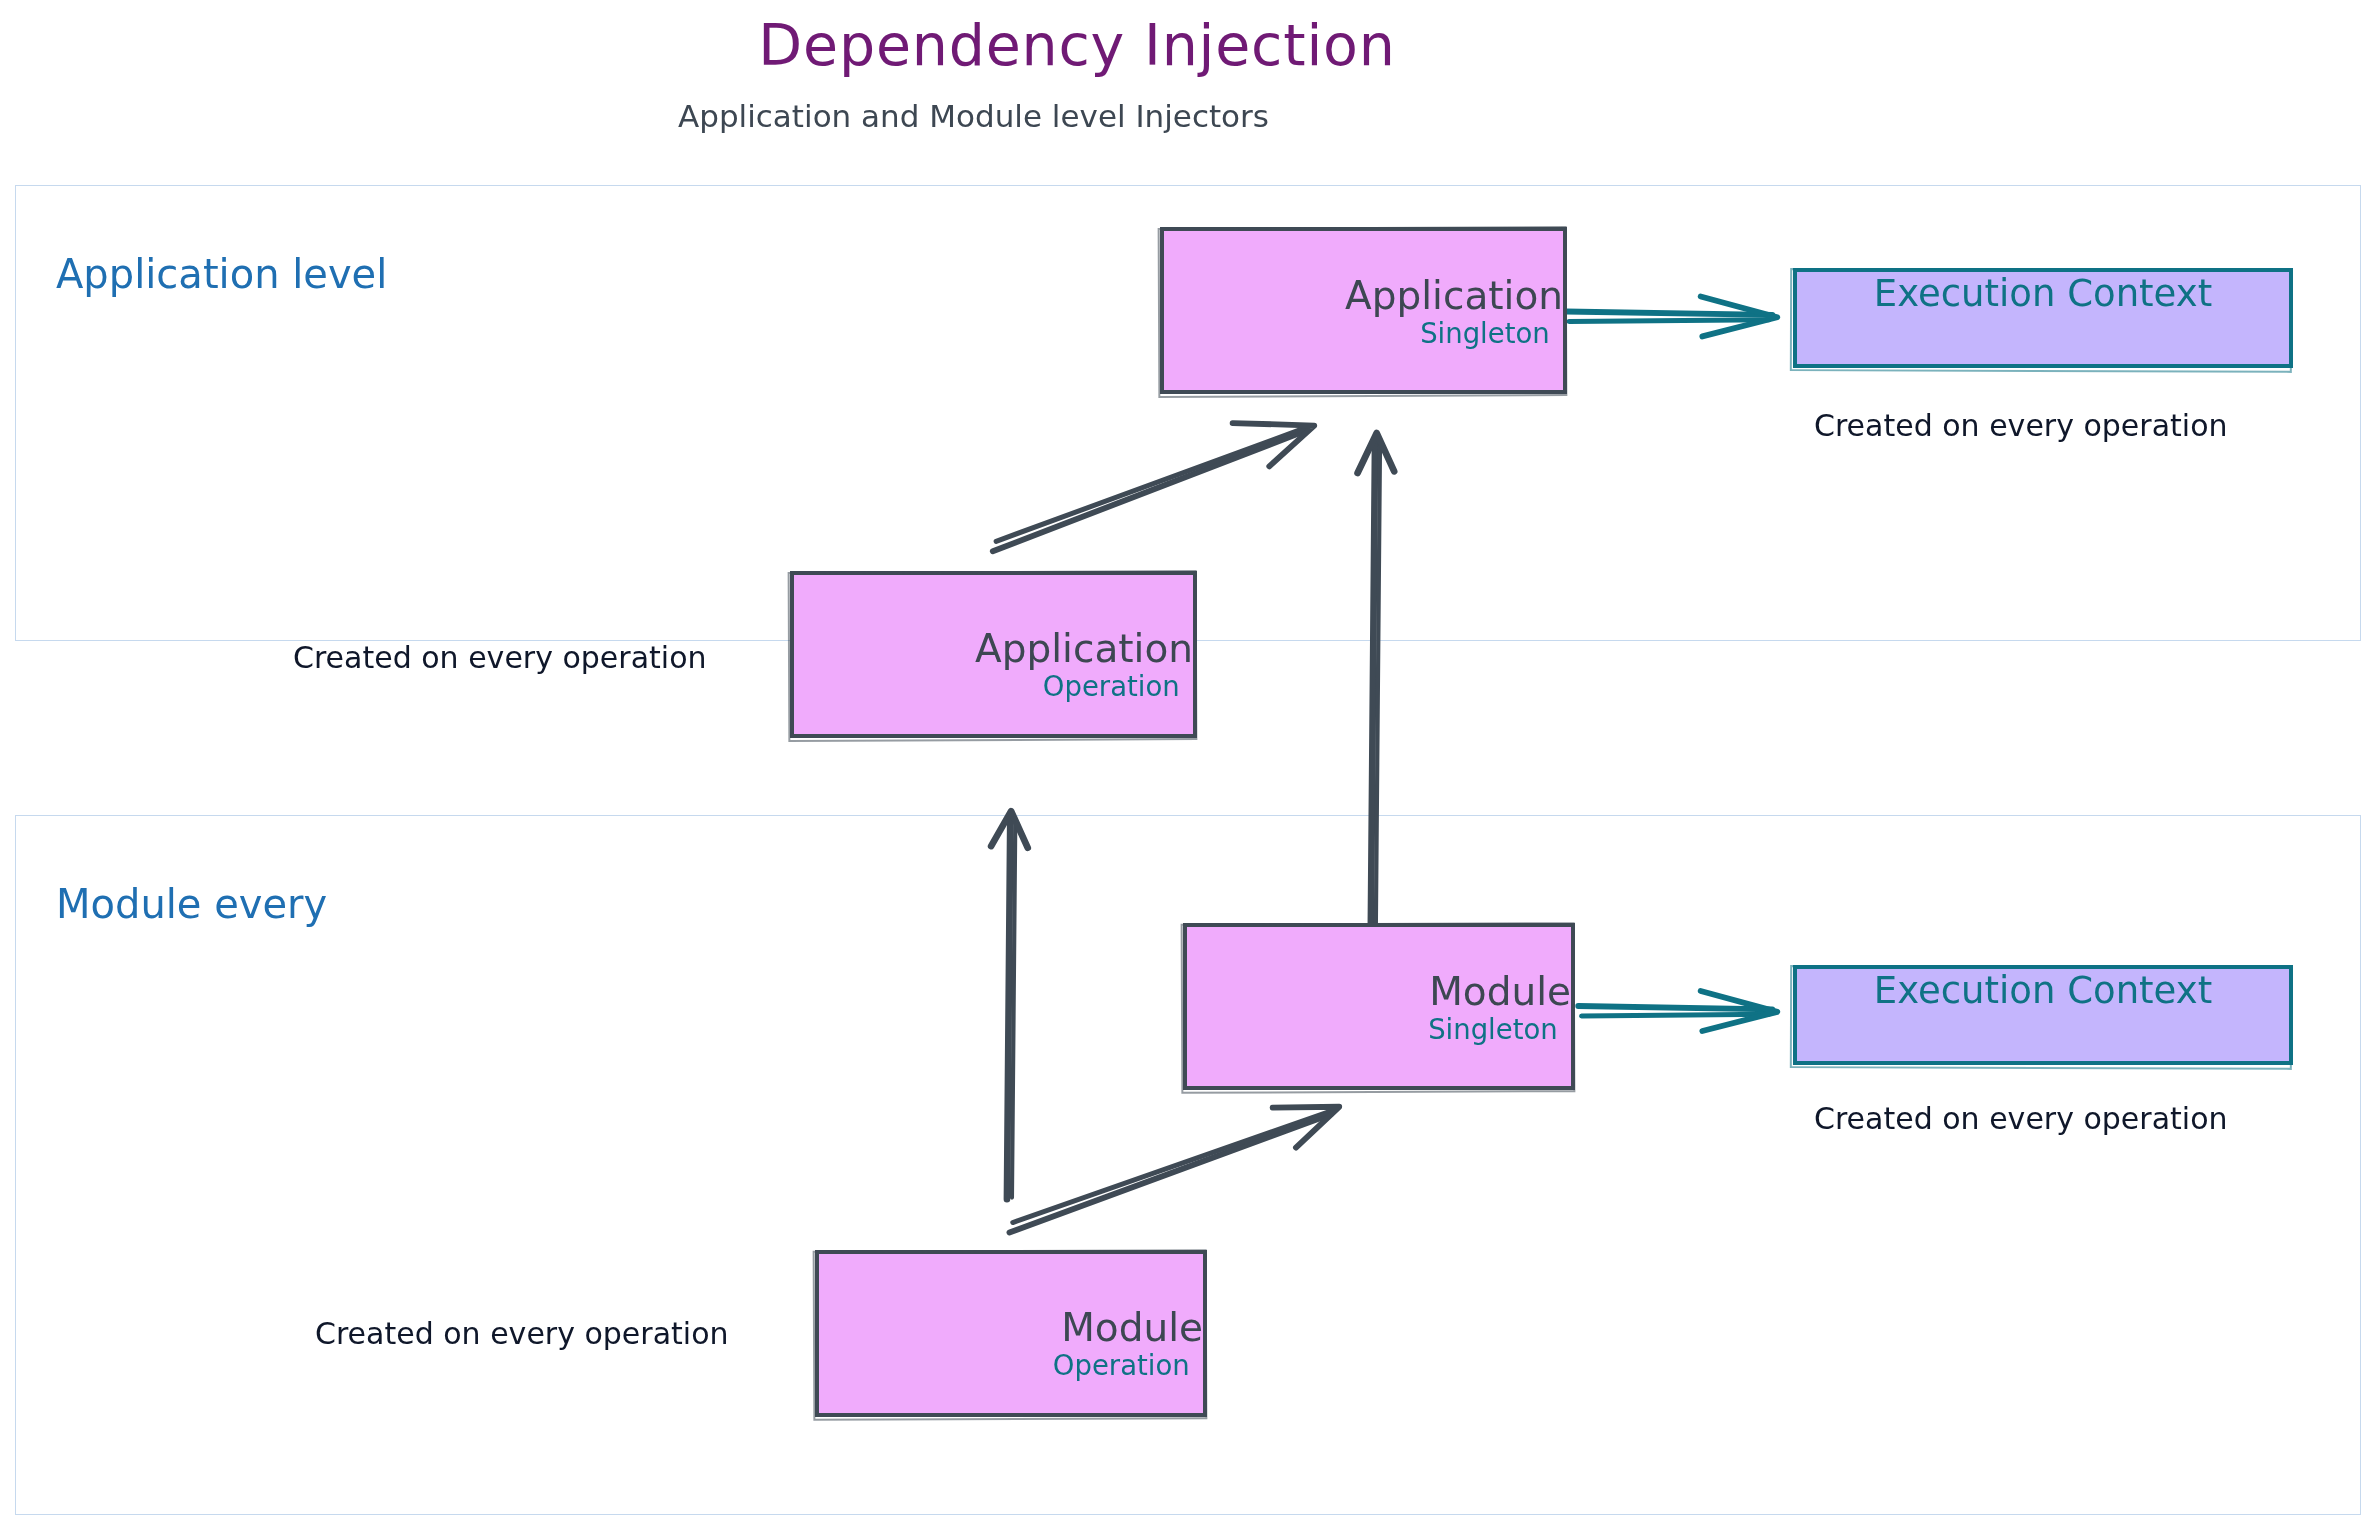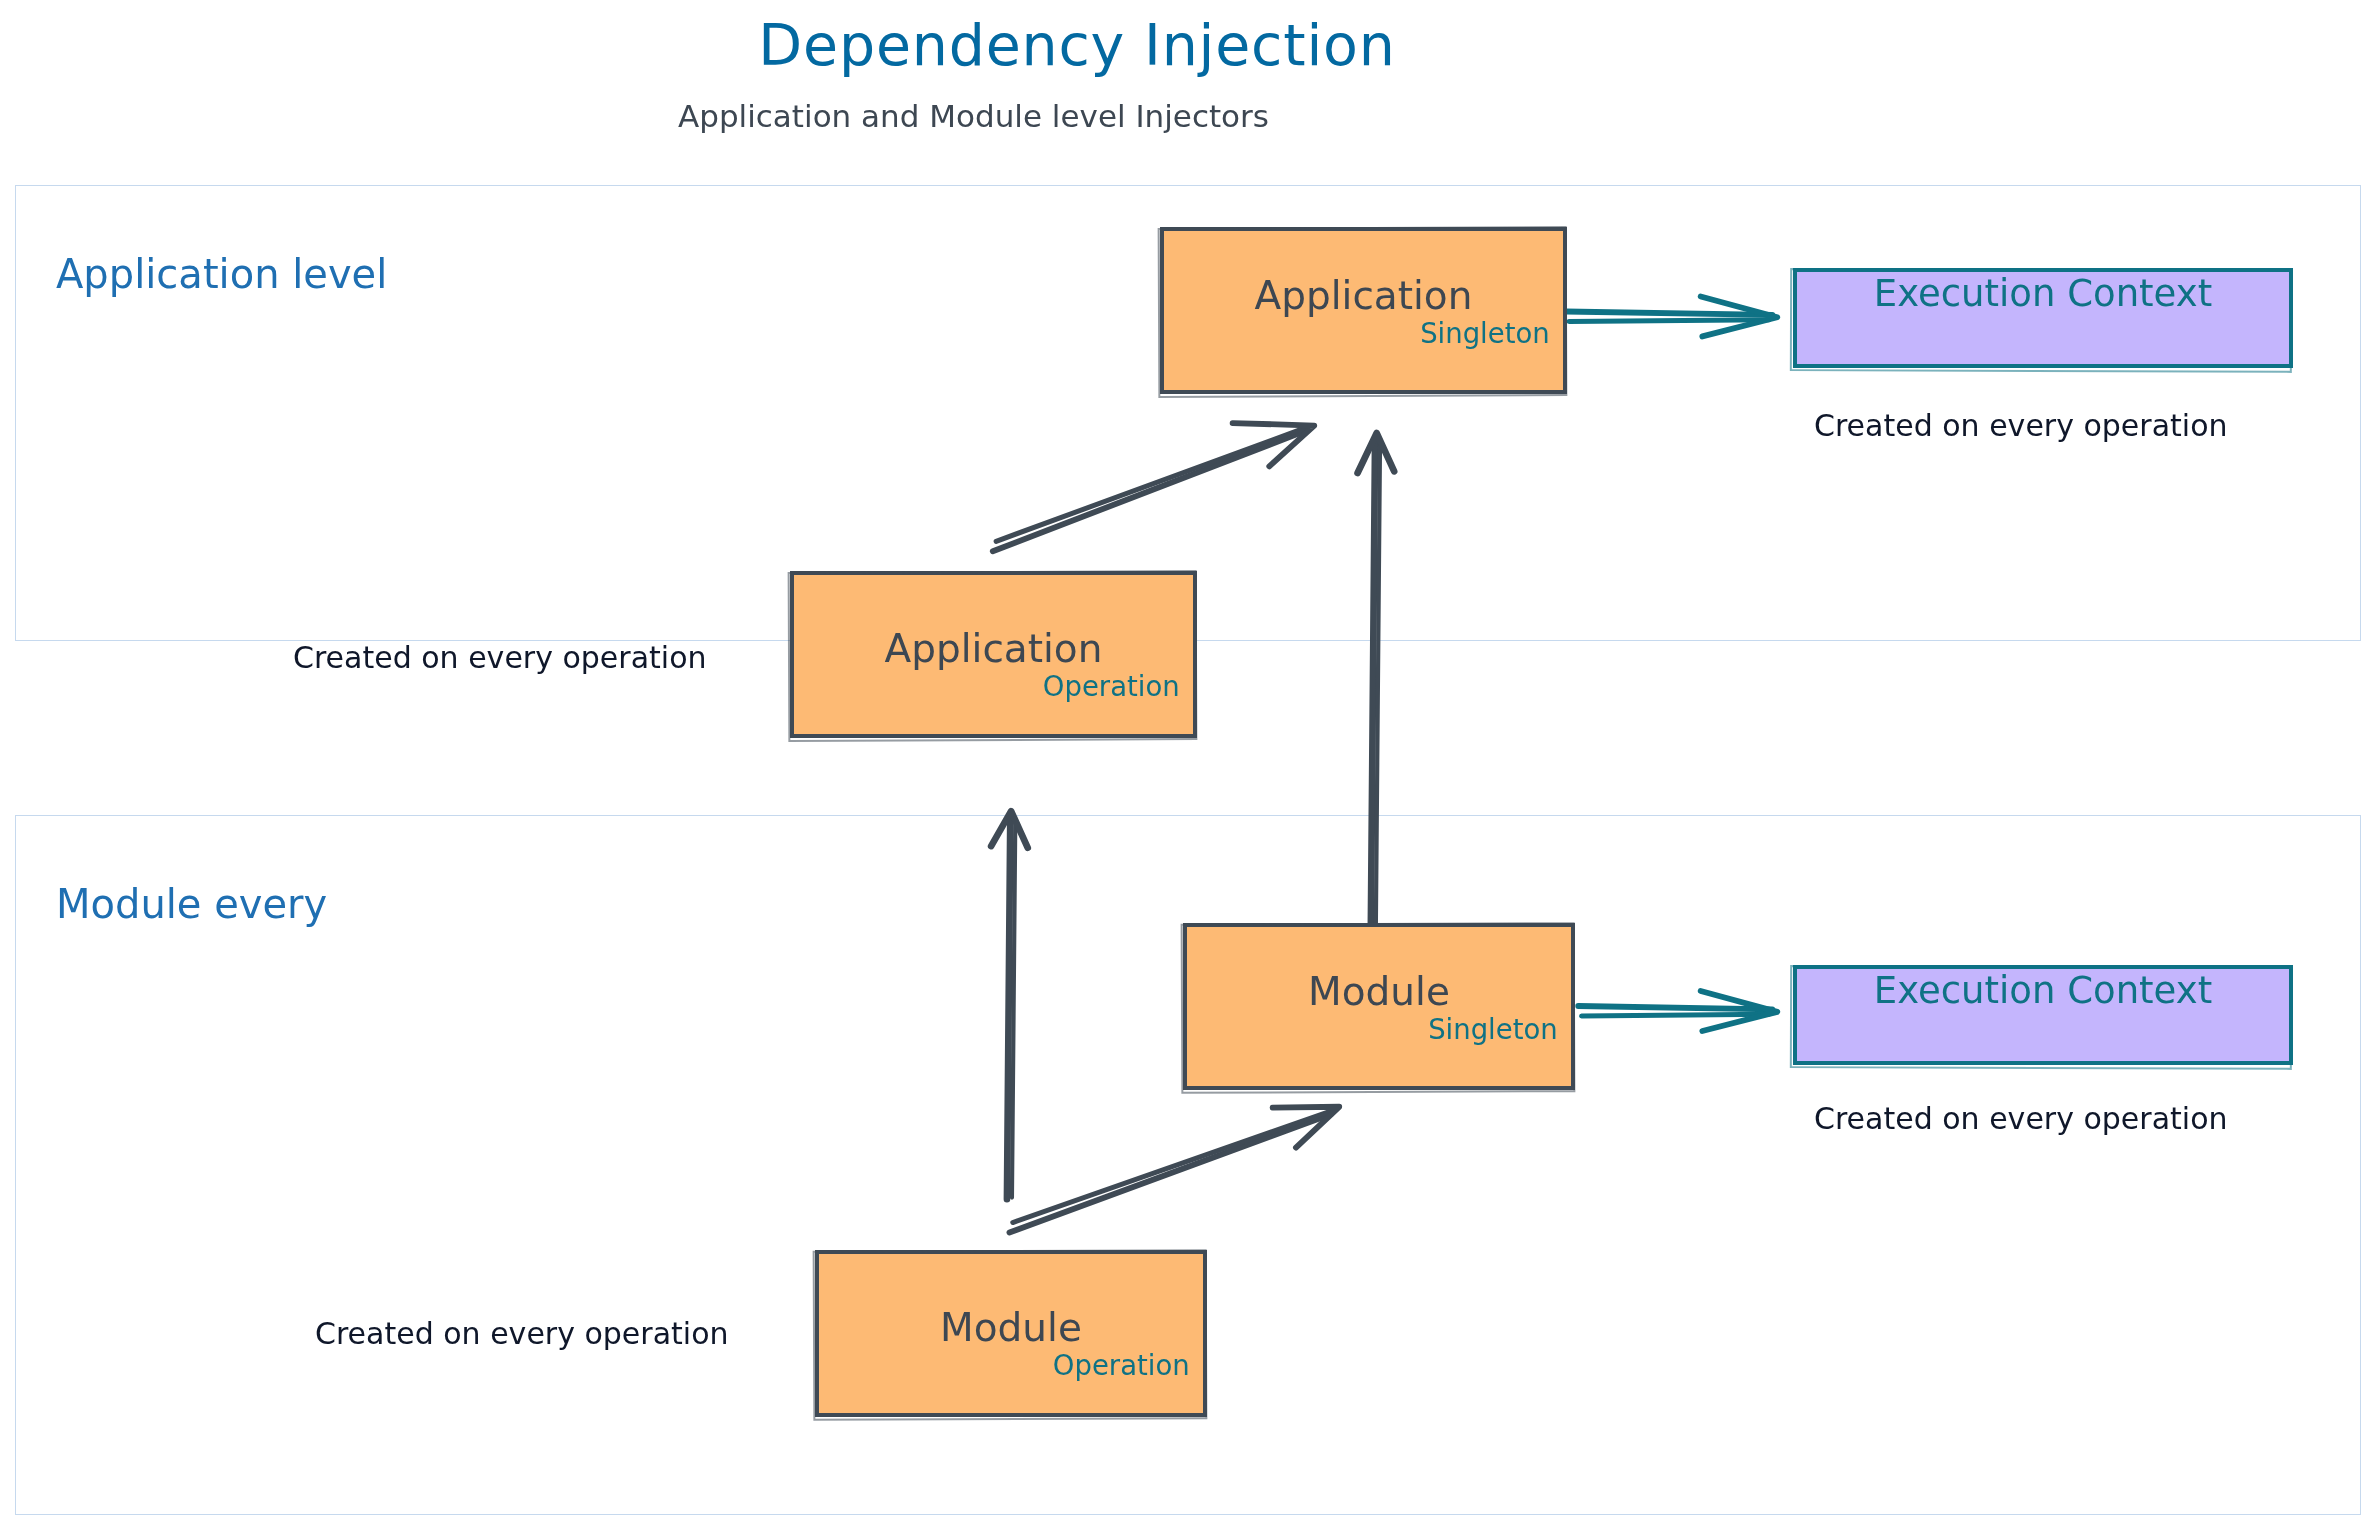--- a/index.html
+++ b/index.html
@@ -3,43 +3,43 @@
 <meta charset="utf-8">
 <style>
   html,body{margin:0;padding:0;background:#ffffff;}
   body{
     width:2377px;height:1534px;position:relative;overflow:hidden;
     font-family:"DejaVu Sans", sans-serif;
   }
   .hand{ font-family:"DejaVu Sans", sans-serif; font-weight:400; }
   #title{
     position:absolute; left:0; top:11.7px; width:2154px; text-align:center;
-    font-size:57px; color:#0369a1; letter-spacing:0.8px;
+    font-size:57px; color:#701a75; letter-spacing:0.8px;
   }
   #subtitle{
     position:absolute; left:0; top:98px; width:1947px; text-align:center;
     font-size:31px; color:#3d4752;
   }
   .lane{
     position:absolute; left:15px; width:2346px;
     border:1.7px solid #c6d9ee; background:#ffffff; box-sizing:border-box;
   }
   #lane-app{ top:185px; height:456px; }
   #lane-mod{ top:815px; height:700px; }
   .lane-label{
     position:absolute; left:40px; font-size:40px; color:#1f6fb2; white-space:nowrap;
   }
   #lane-app .lane-label{ top:65px; }
   #lane-mod .lane-label{ top:65px; }
 
   
   .node{
-    position:absolute; box-sizing:border-box; background:#fdba74;
+    position:absolute; box-sizing:border-box; background:#f0abfc;
     border:4.2px solid #3f4a55;
-    display:flex; flex-direction:column; justify-content:center;
+    display:flex; flex-direction:column; justify-content:center;align-items:flex-end;
   }
   .node::after{
     content:""; position:absolute; left:-5.8px; top:-4.2px; right:-4.2px; bottom:-6.7px;
     border:2.5px solid #3f4a55; opacity:.55; pointer-events:none;
     transform:rotate(-0.25deg);
   }
   .node .n-title{
     text-align:center; font-size:39px; color:#3d4752; line-height:1.05;
     margin-top:3.3px;
   }

